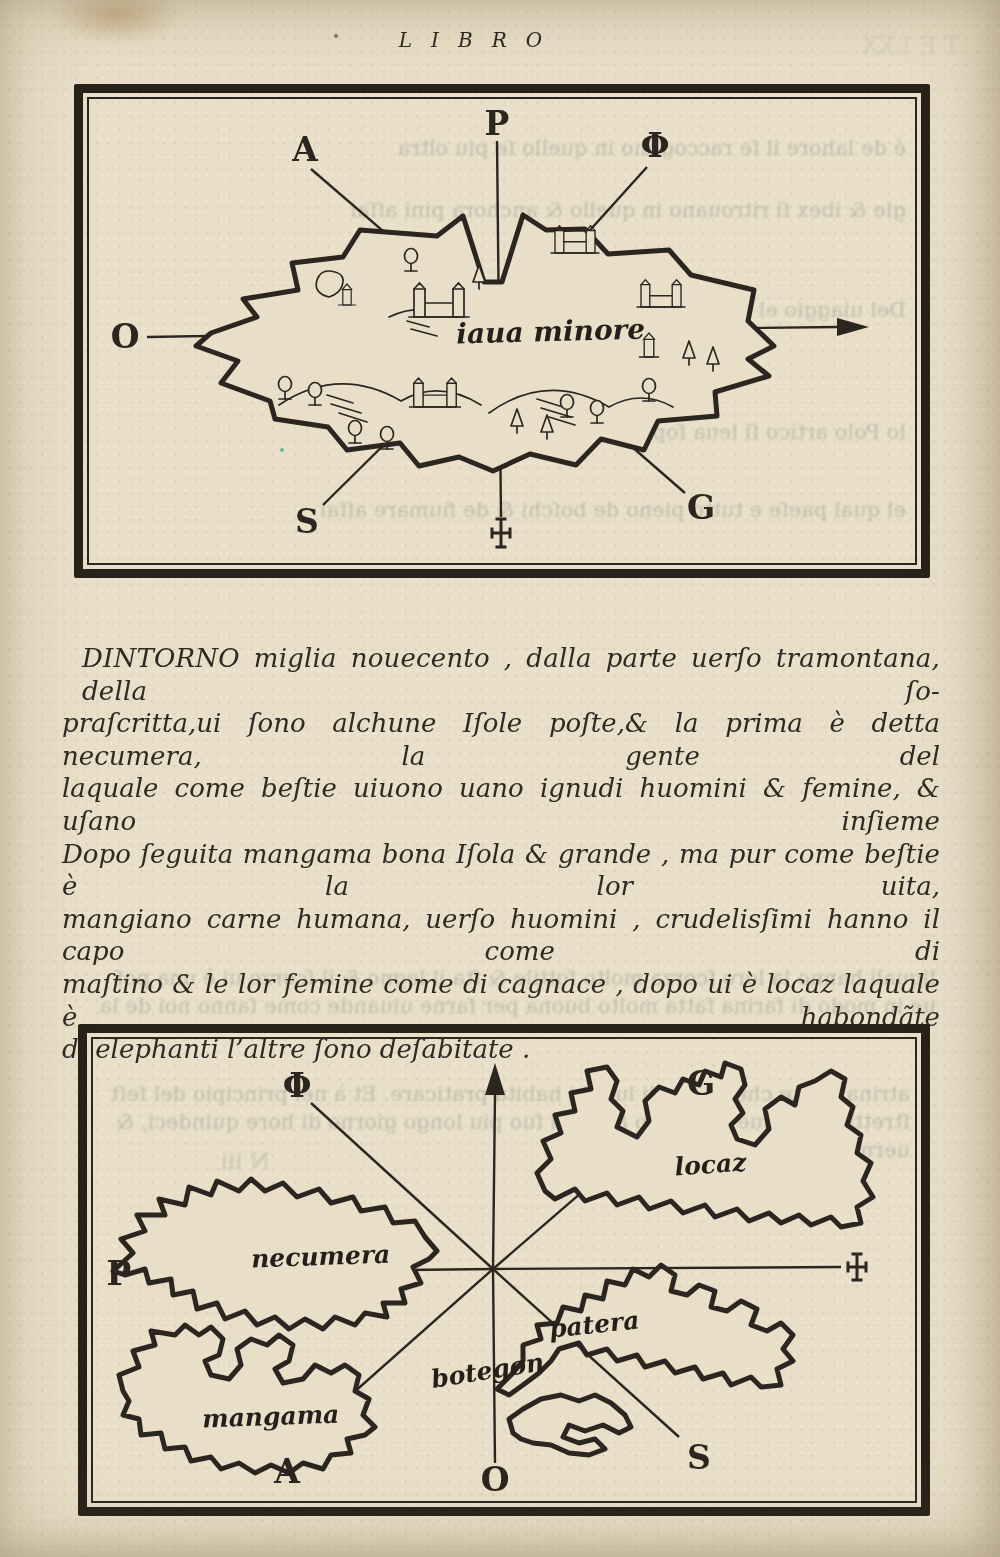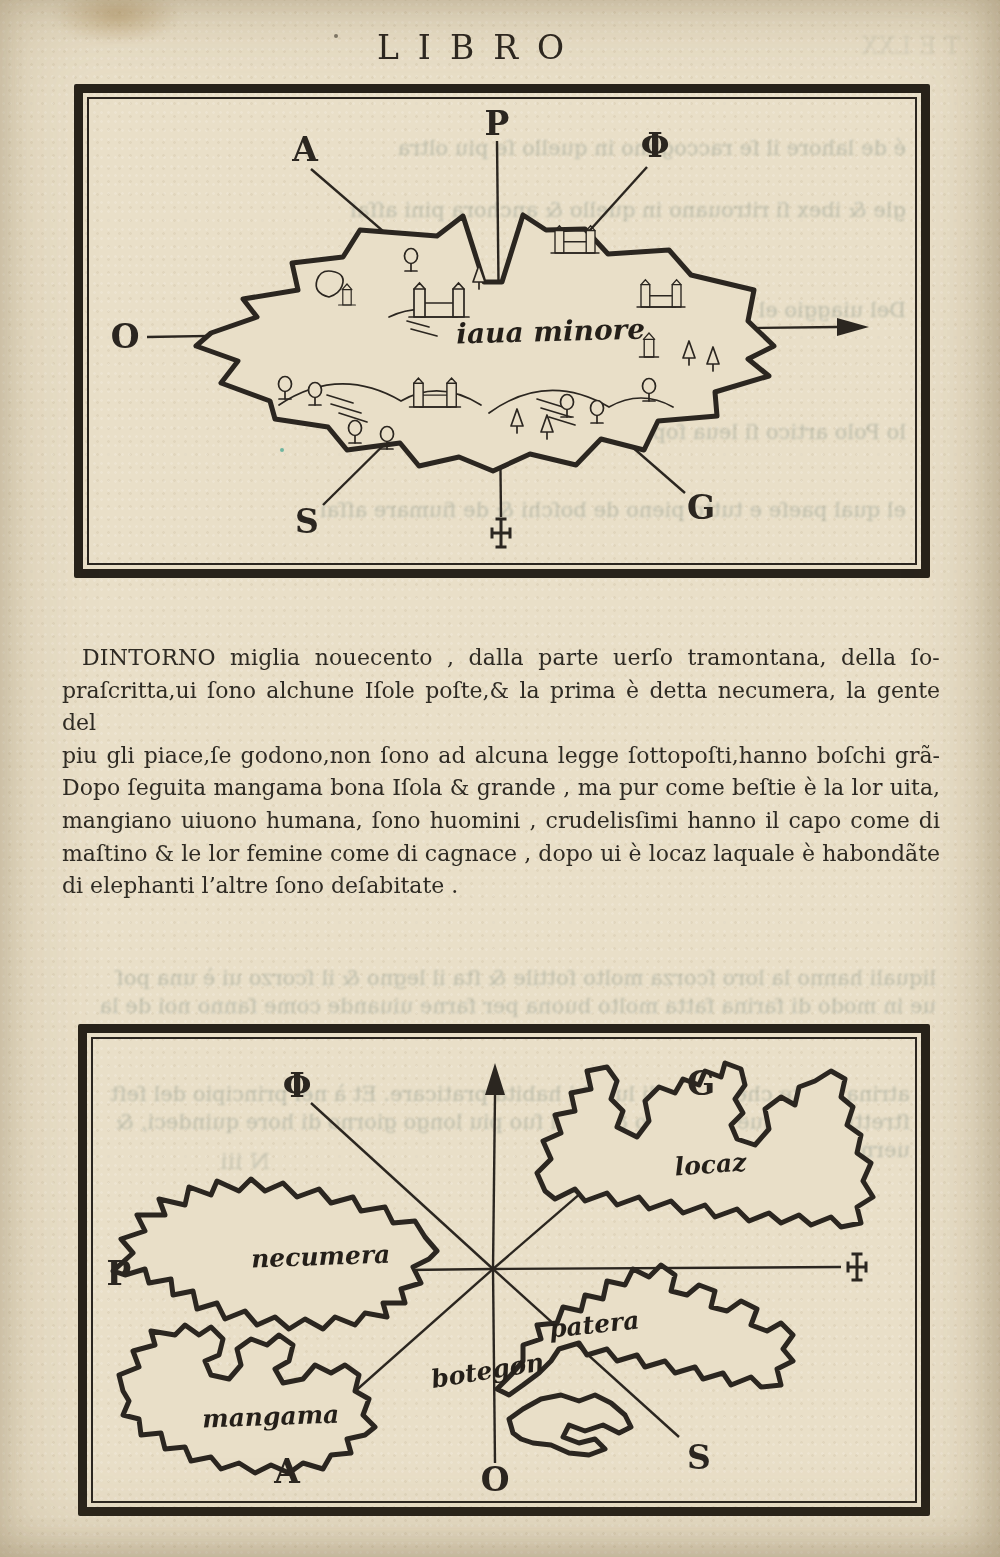--- a/index.html
+++ b/index.html
@@ -22,21 +22,21 @@
     box-shadow:inset 0 0 95px rgba(115,92,52,.28), inset -14px 0 42px rgba(95,75,42,.16), inset 0 -10px 30px rgba(95,75,42,.12);}
   .stain{position:absolute;border-radius:50%;filter:blur(3px);pointer-events:none;}
   .stain.s1{left:52px;top:-14px;width:130px;height:58px;background:radial-gradient(closest-side,rgba(152,112,48,.38),rgba(152,112,48,0));}
   .stain.s2{left:724px;top:1322px;width:34px;height:24px;background:radial-gradient(closest-side,rgba(190,150,60,.30),rgba(190,150,60,0));}
   .speck{position:absolute;border-radius:50%;pointer-events:none;}
   .speck.k1{left:334px;top:34px;width:4px;height:4px;background:rgba(40,35,28,.55);}
   .speck.k2{left:280px;top:448px;width:4px;height:4px;background:rgba(47,158,138,.65);}
 
   .header{
     position:absolute;left:0;top:28px;width:941px;text-align:center;
-    font-size:33px;letter-spacing:19px;color:var(--ink);text-indent:19px;
+    font-size:20px;letter-spacing:19px;color:var(--ink);text-indent:19px;font-style:italic;
   }
 
   
   .ghost{
     position:absolute;white-space:nowrap;overflow:hidden;
     color:var(--ghost);opacity:.36;filter:blur(1.1px);
     transform:scaleX(-1);font-size:21px;z-index:0;
   }
   .ghost.big{font-size:23px;opacity:.28;}
   .ghost.hdr{opacity:.14;font-size:24px;}
@@ -56,21 +56,21 @@
   .bldg{stroke:var(--ink);stroke-width:1.7;fill:var(--paper);stroke-linejoin:round;}
   .solid{fill:var(--ink);stroke:none;}
   .crux{stroke:var(--ink);stroke-width:3;fill:none;stroke-linecap:square;}
   .wind{font-family:"DejaVu Serif",serif;font-weight:700;font-size:33px;fill:var(--ink);text-anchor:middle;}
   .maplabel{font-family:"DejaVu Serif",serif;font-style:italic;font-weight:700;fill:#241f19;text-anchor:middle;}
   .lab28{font-size:28px;}
   .lab25{font-size:25px;}
 
   .para{
     position:absolute;left:62px;top:642px;width:878px;color:#2e2a23;
-    font-size:22px;line-height:32.6px;z-index:1;
+    font-size:26px;line-height:32.6px;z-index:1;font-style:italic;
   }
   .pline{text-align:justify;text-align-last:justify;}
   .pline.first{padding-left:20px;letter-spacing:.2px;}
   .pline.last{text-align-last:left;}
 </style>
 </head>
 <body>
 
 <div class="page">
 
@@ -167,23 +167,23 @@
         <text class="wind" x="36" y="249">O</text>
         <text class="wind" x="218" y="434">S</text>
         <text class="wind" x="612" y="420">G</text>
       </svg>
     </div>
   </div>
 
   <div class="para">
     <div class="pline first">DINTORNO miglia nouecento , dalla parte uerſo tramontana, della ſo-</div>
     <div class="pline">praſcritta,ui ſono alchune Iſole poſte,&amp; la prima è detta necumera, la gente del</div>
-    <div class="pline">piu gli piace,ſe godono,non ſono ad alcuna legge ſottopoſti,hanno boſchi grã-</div>
+    <div class="pline">laquale come beſtie uiuono uano ignudi huomini &amp; femine, &amp; uſano inſieme</div>
     <div class="pline">Dopo ſeguita mangama bona Iſola &amp; grande , ma pur come beſtie è la lor uita,</div>
-    <div class="pline">mangiano uiuono humana, ſono huomini , crudelisſimi hanno il capo come di</div>
+    <div class="pline">mangiano carne humana, uerſo huomini , crudelisſimi hanno il capo come di</div>
     <div class="pline">maſtino &amp; le lor femine come di cagnace , dopo ui è locaz laquale è habondãte</div>
     <div class="pline last">di elephanti l’altre ſono deſabitate .</div>
   </div>
 
   <div class="ghost" style="left:64px;top:966px;width:872px;">liquali hanno la loro ſcorza molto ſottile &amp; ſta il legno &amp; il ſcorzo ui è una poſ</div>
   <div class="ghost" style="left:64px;top:994px;width:872px;">ue in modo di farina fatta molto buona per farne uiuande come ſanno noi de la</div>
 
   <div class="ghost" style="left:110px;top:1082px;width:800px;">atrina gente che in quelli luoghi habita praticare. Et à nel principio del ſeſto</div>
   <div class="ghost" style="left:110px;top:1110px;width:800px;">ſtretti de cinque canallelo &amp; bel il ſuo piu longo giorno di hore quindeci, &amp; ua</div>
   <div class="ghost" style="left:760px;top:1138px;width:150px;">uerno</div>

